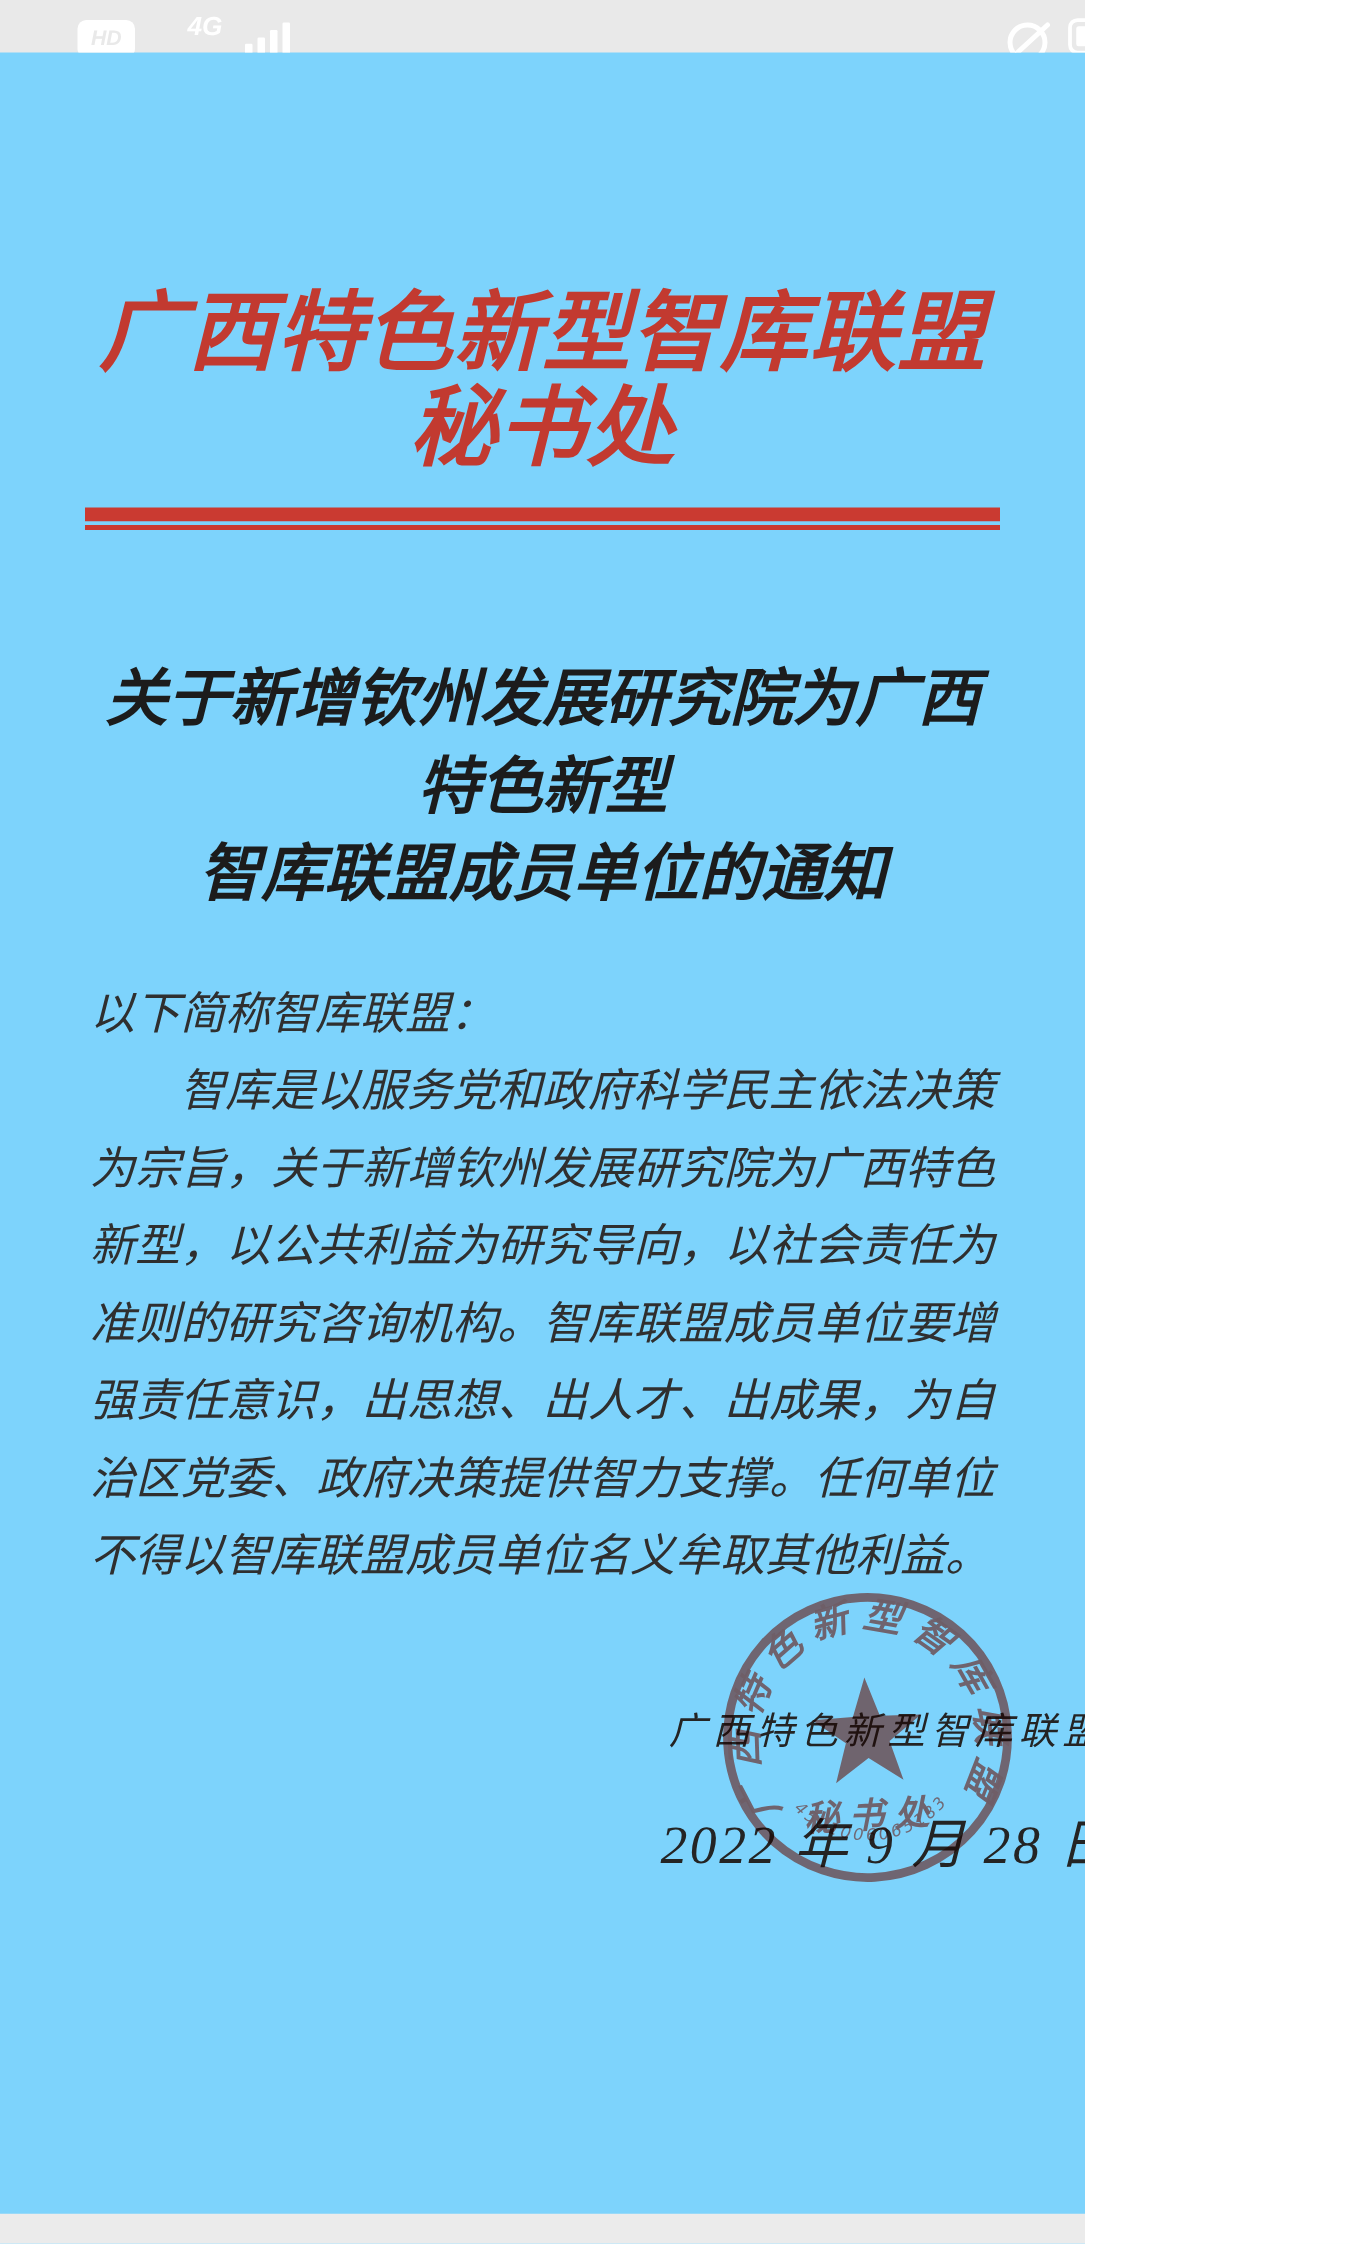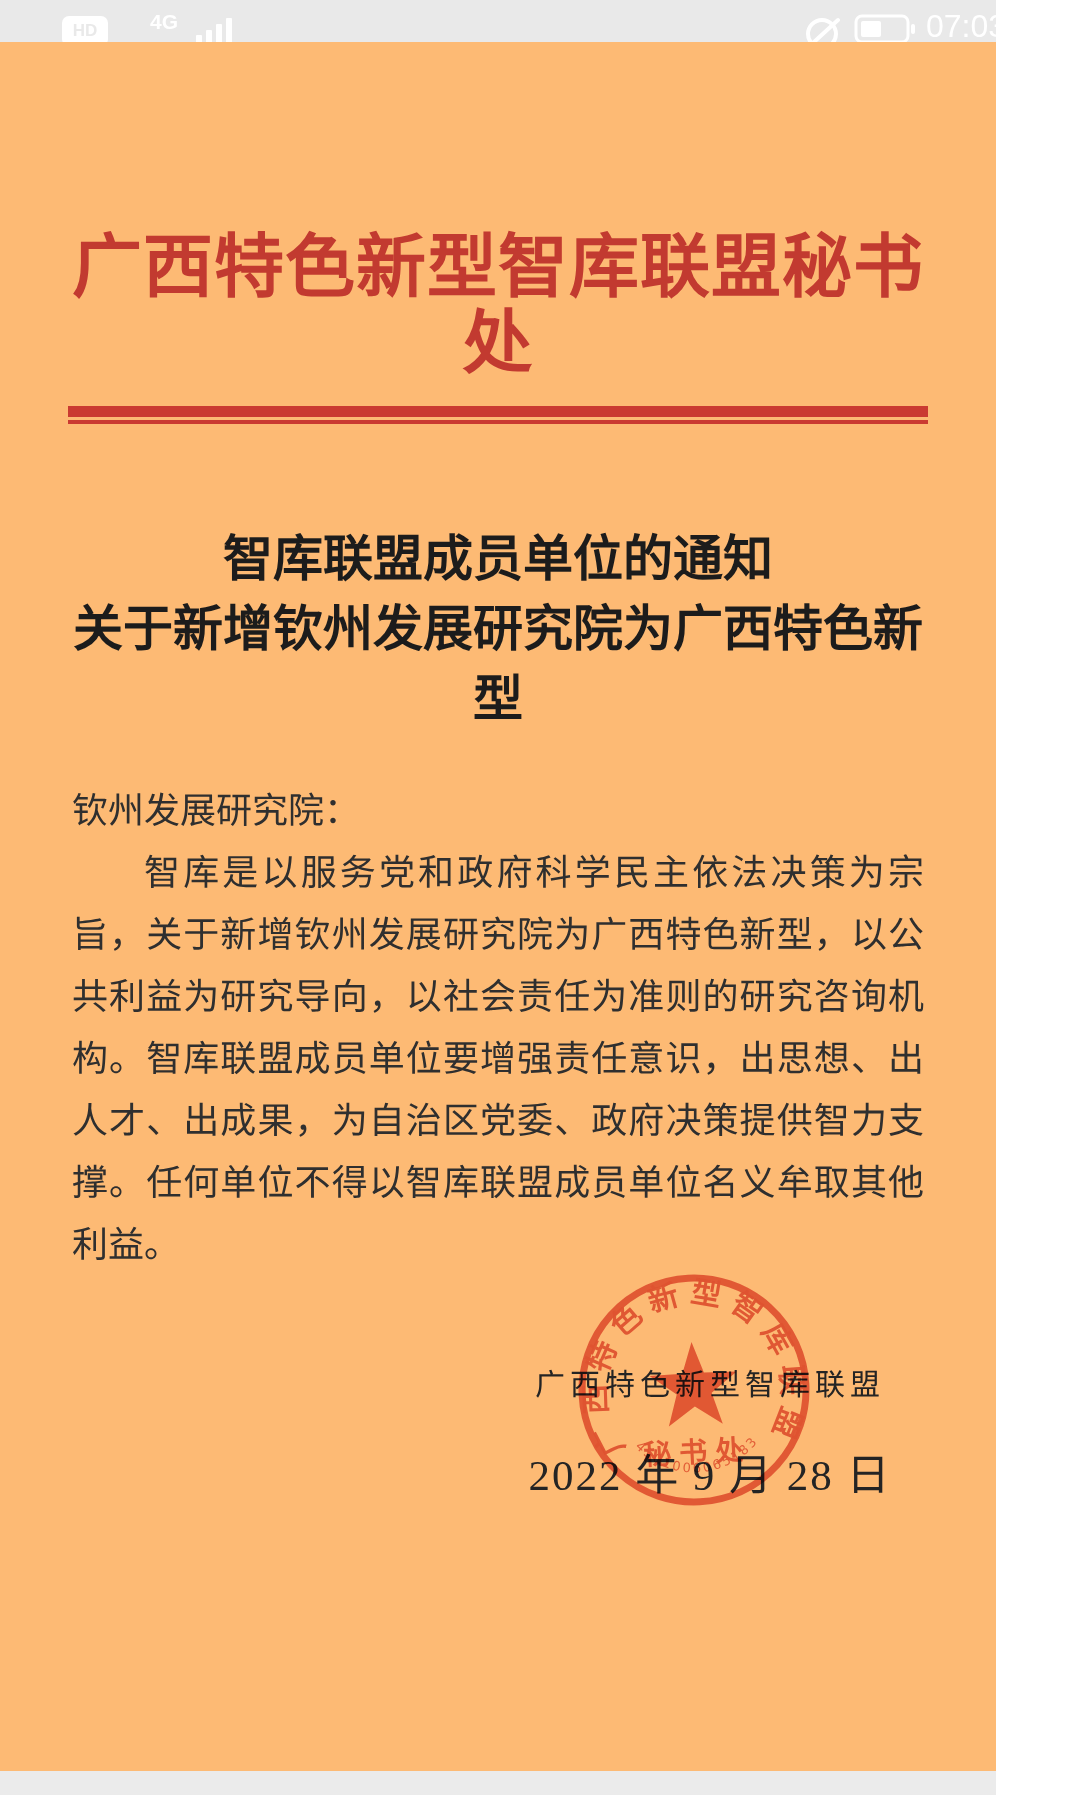--- a/index.html
+++ b/index.html
@@ -1,21 +1,22 @@
 <!DOCTYPE html>
 <html lang="zh-CN"><head>
 <meta charset="utf-8">
 <style>
   html,body{margin:0;padding:0;background:#fff;}
   .page{
     position:relative;
-    width:996px;height:1795px;
-    background:#fdba74;
+    width:868px;height:1795px;
+    background:#7dd3fc;
     overflow:hidden;
     font-family:"Liberation Serif","DejaVu Serif",serif;
+    font-style:italic;
   }
 
   
   .statusbar{
     position:absolute;top:0;left:0;width:1080px;height:42px;
     background:#e9e9e9;overflow:hidden;
     font-family:"Liberation Sans","DejaVu Sans",sans-serif;
   }
   .sb-item{position:absolute;color:#fff;}
   .hd-badge{
@@ -112,26 +113,26 @@
       </svg>
     </div>
     <div class="sb-item time">07:03</div>
   </div>
 
   <div class="letterhead">广西特色新型智库联盟秘书处</div>
   <div class="rule-thick"></div>
   <div class="rule-thin"></div>
 
   <div class="doc-title">
+    <div>关于新增钦州发展研究院为广西特色新型</div>
     <div>智库联盟成员单位的通知</div>
-    <div>关于新增钦州发展研究院为广西特色新型</div>
   </div>
 
   <div class="doc-body">
-    <p class="salutation">钦州发展研究院：</p>
+    <p class="salutation">以下简称智库联盟：</p>
     <p>智库是以服务党和政府科学民主依法决策为宗旨，关于新增钦州发展研究院为广西特色新型，以公共利益为研究导向，以社会责任为准则的研究咨询机构。智库联盟成员单位要增强责任意识，出思想、出人才、出成果，为自治区党委、政府决策提供智力支撑。任何单位不得以智库联盟成员单位名义牟取其他利益。</p>
   </div>
 
   <div class="sign-area">
     <div class="sign-org">广西特色新型智库联盟</div>
     <div class="sign-date">2022 年 9 月 28 日</div>
   </div>
 
   <div class="seal">
     <svg viewBox="0 0 240 240">

